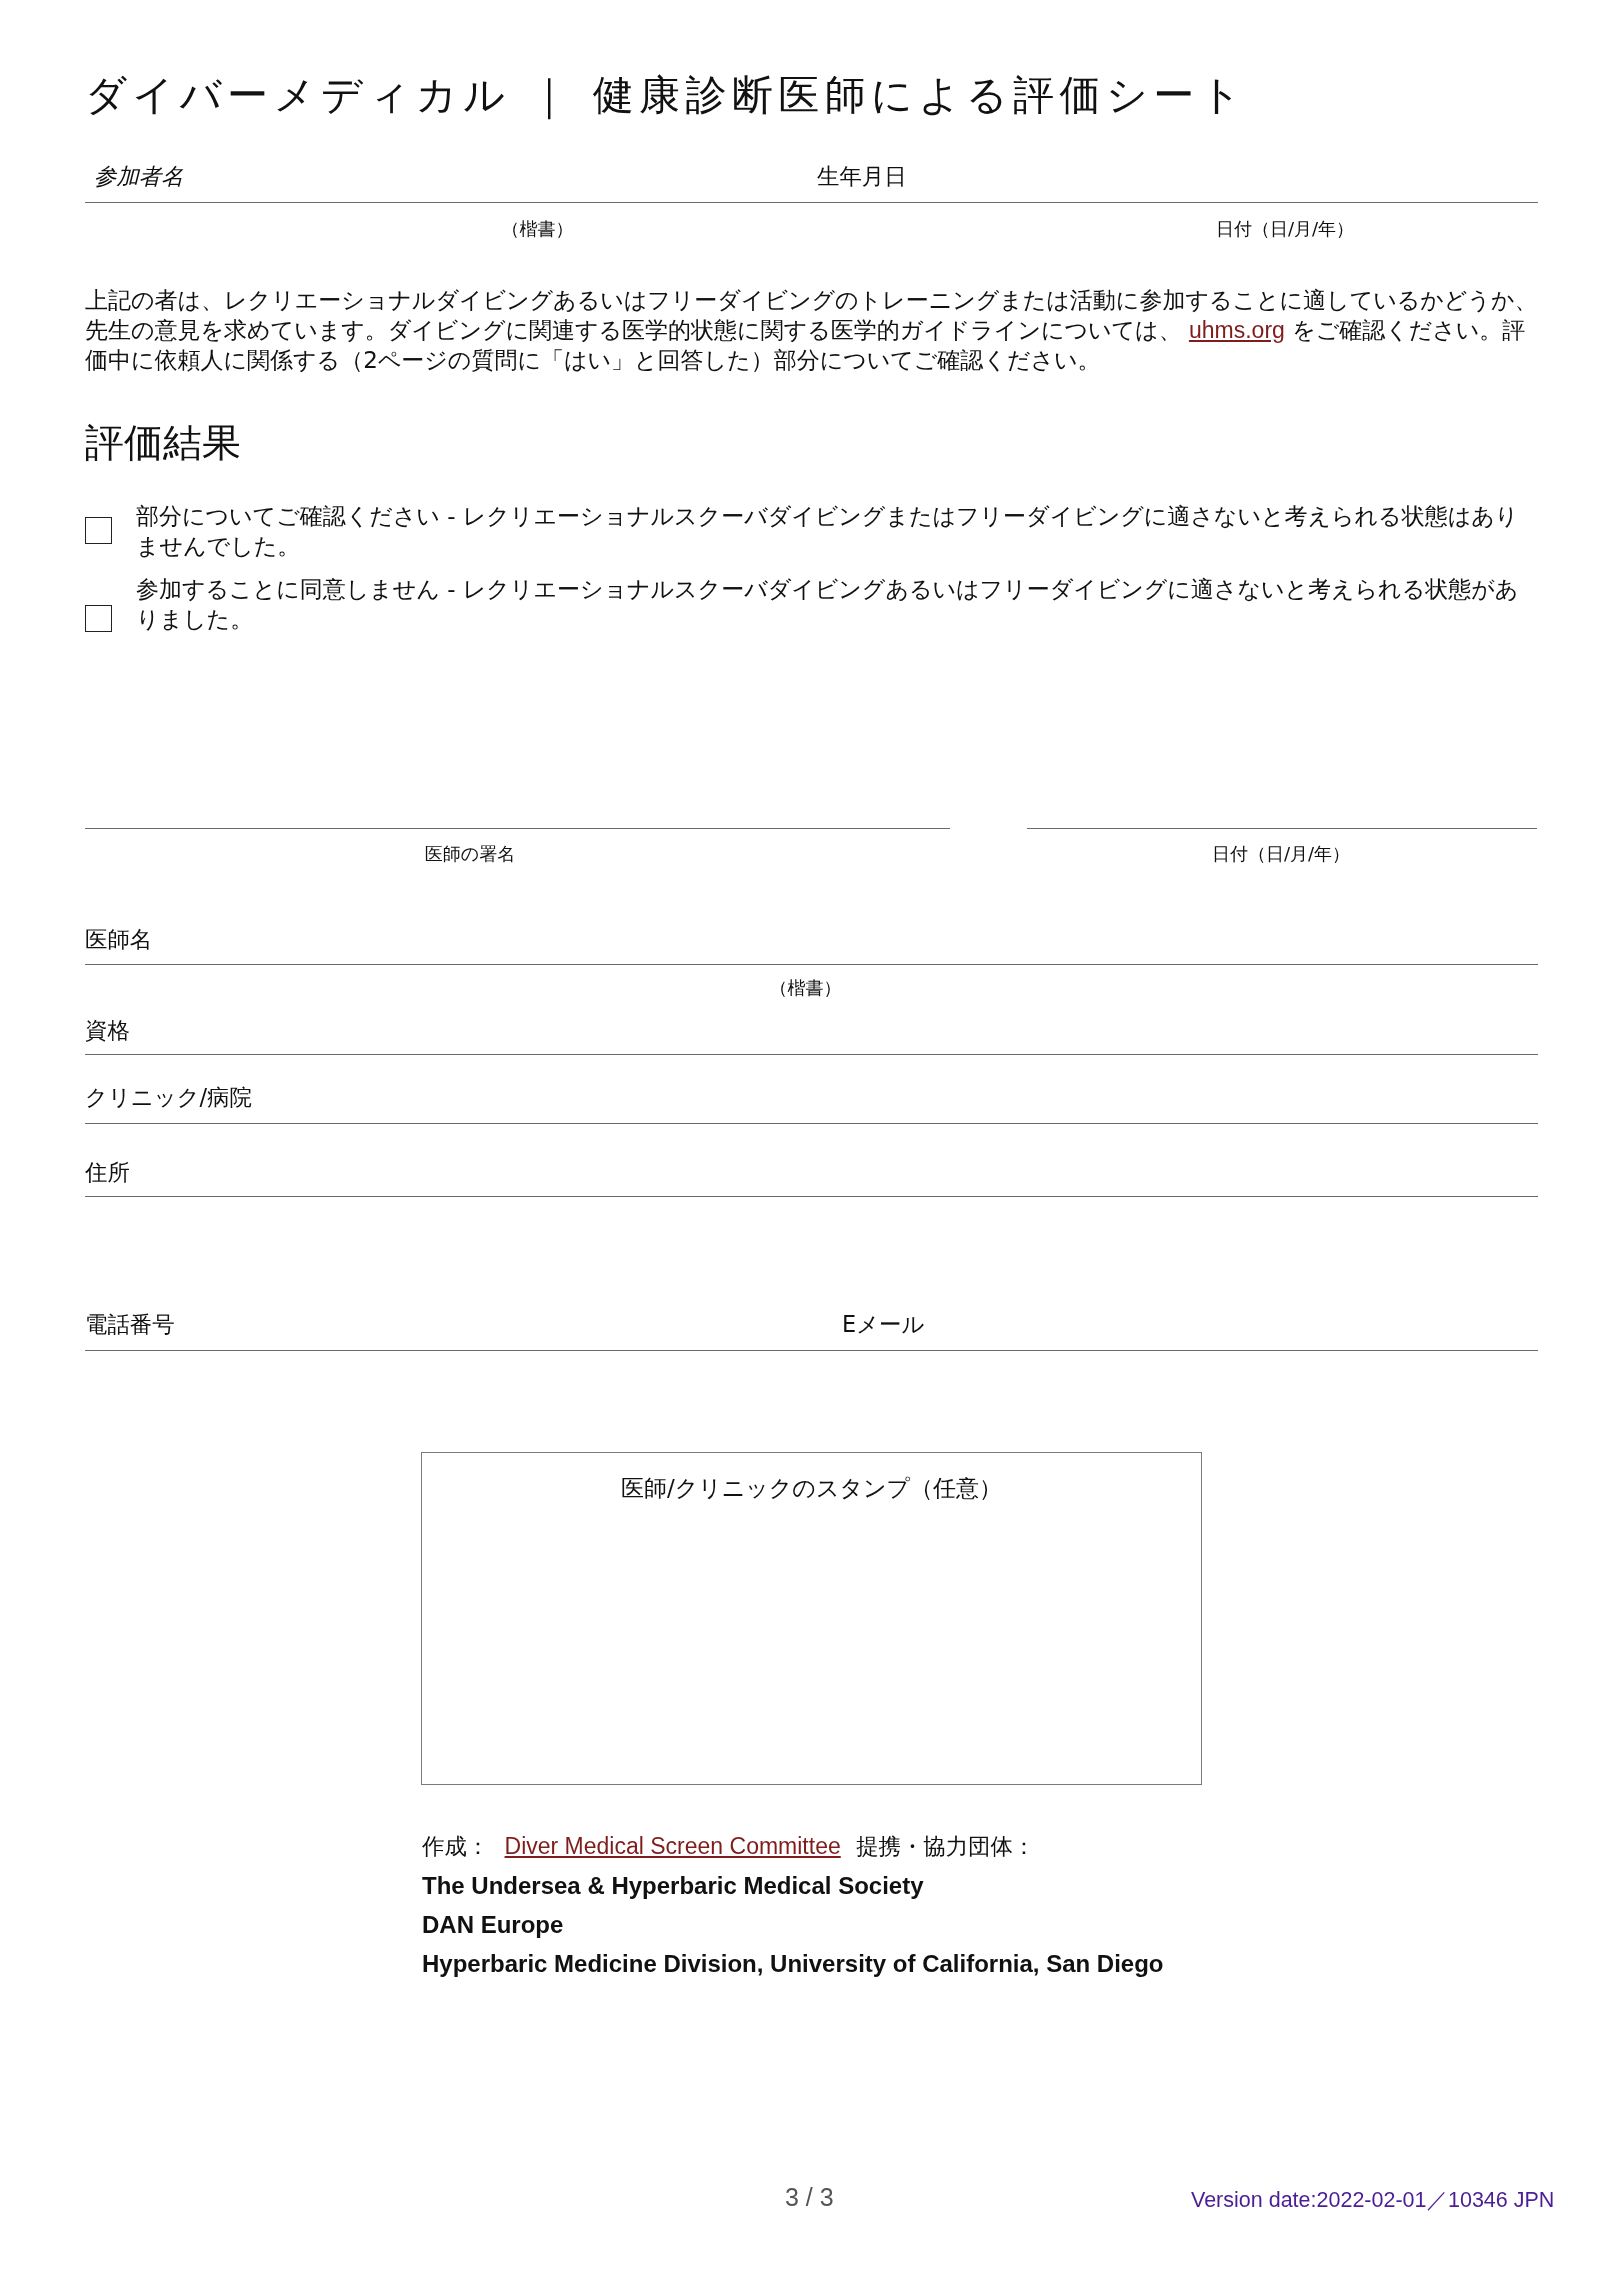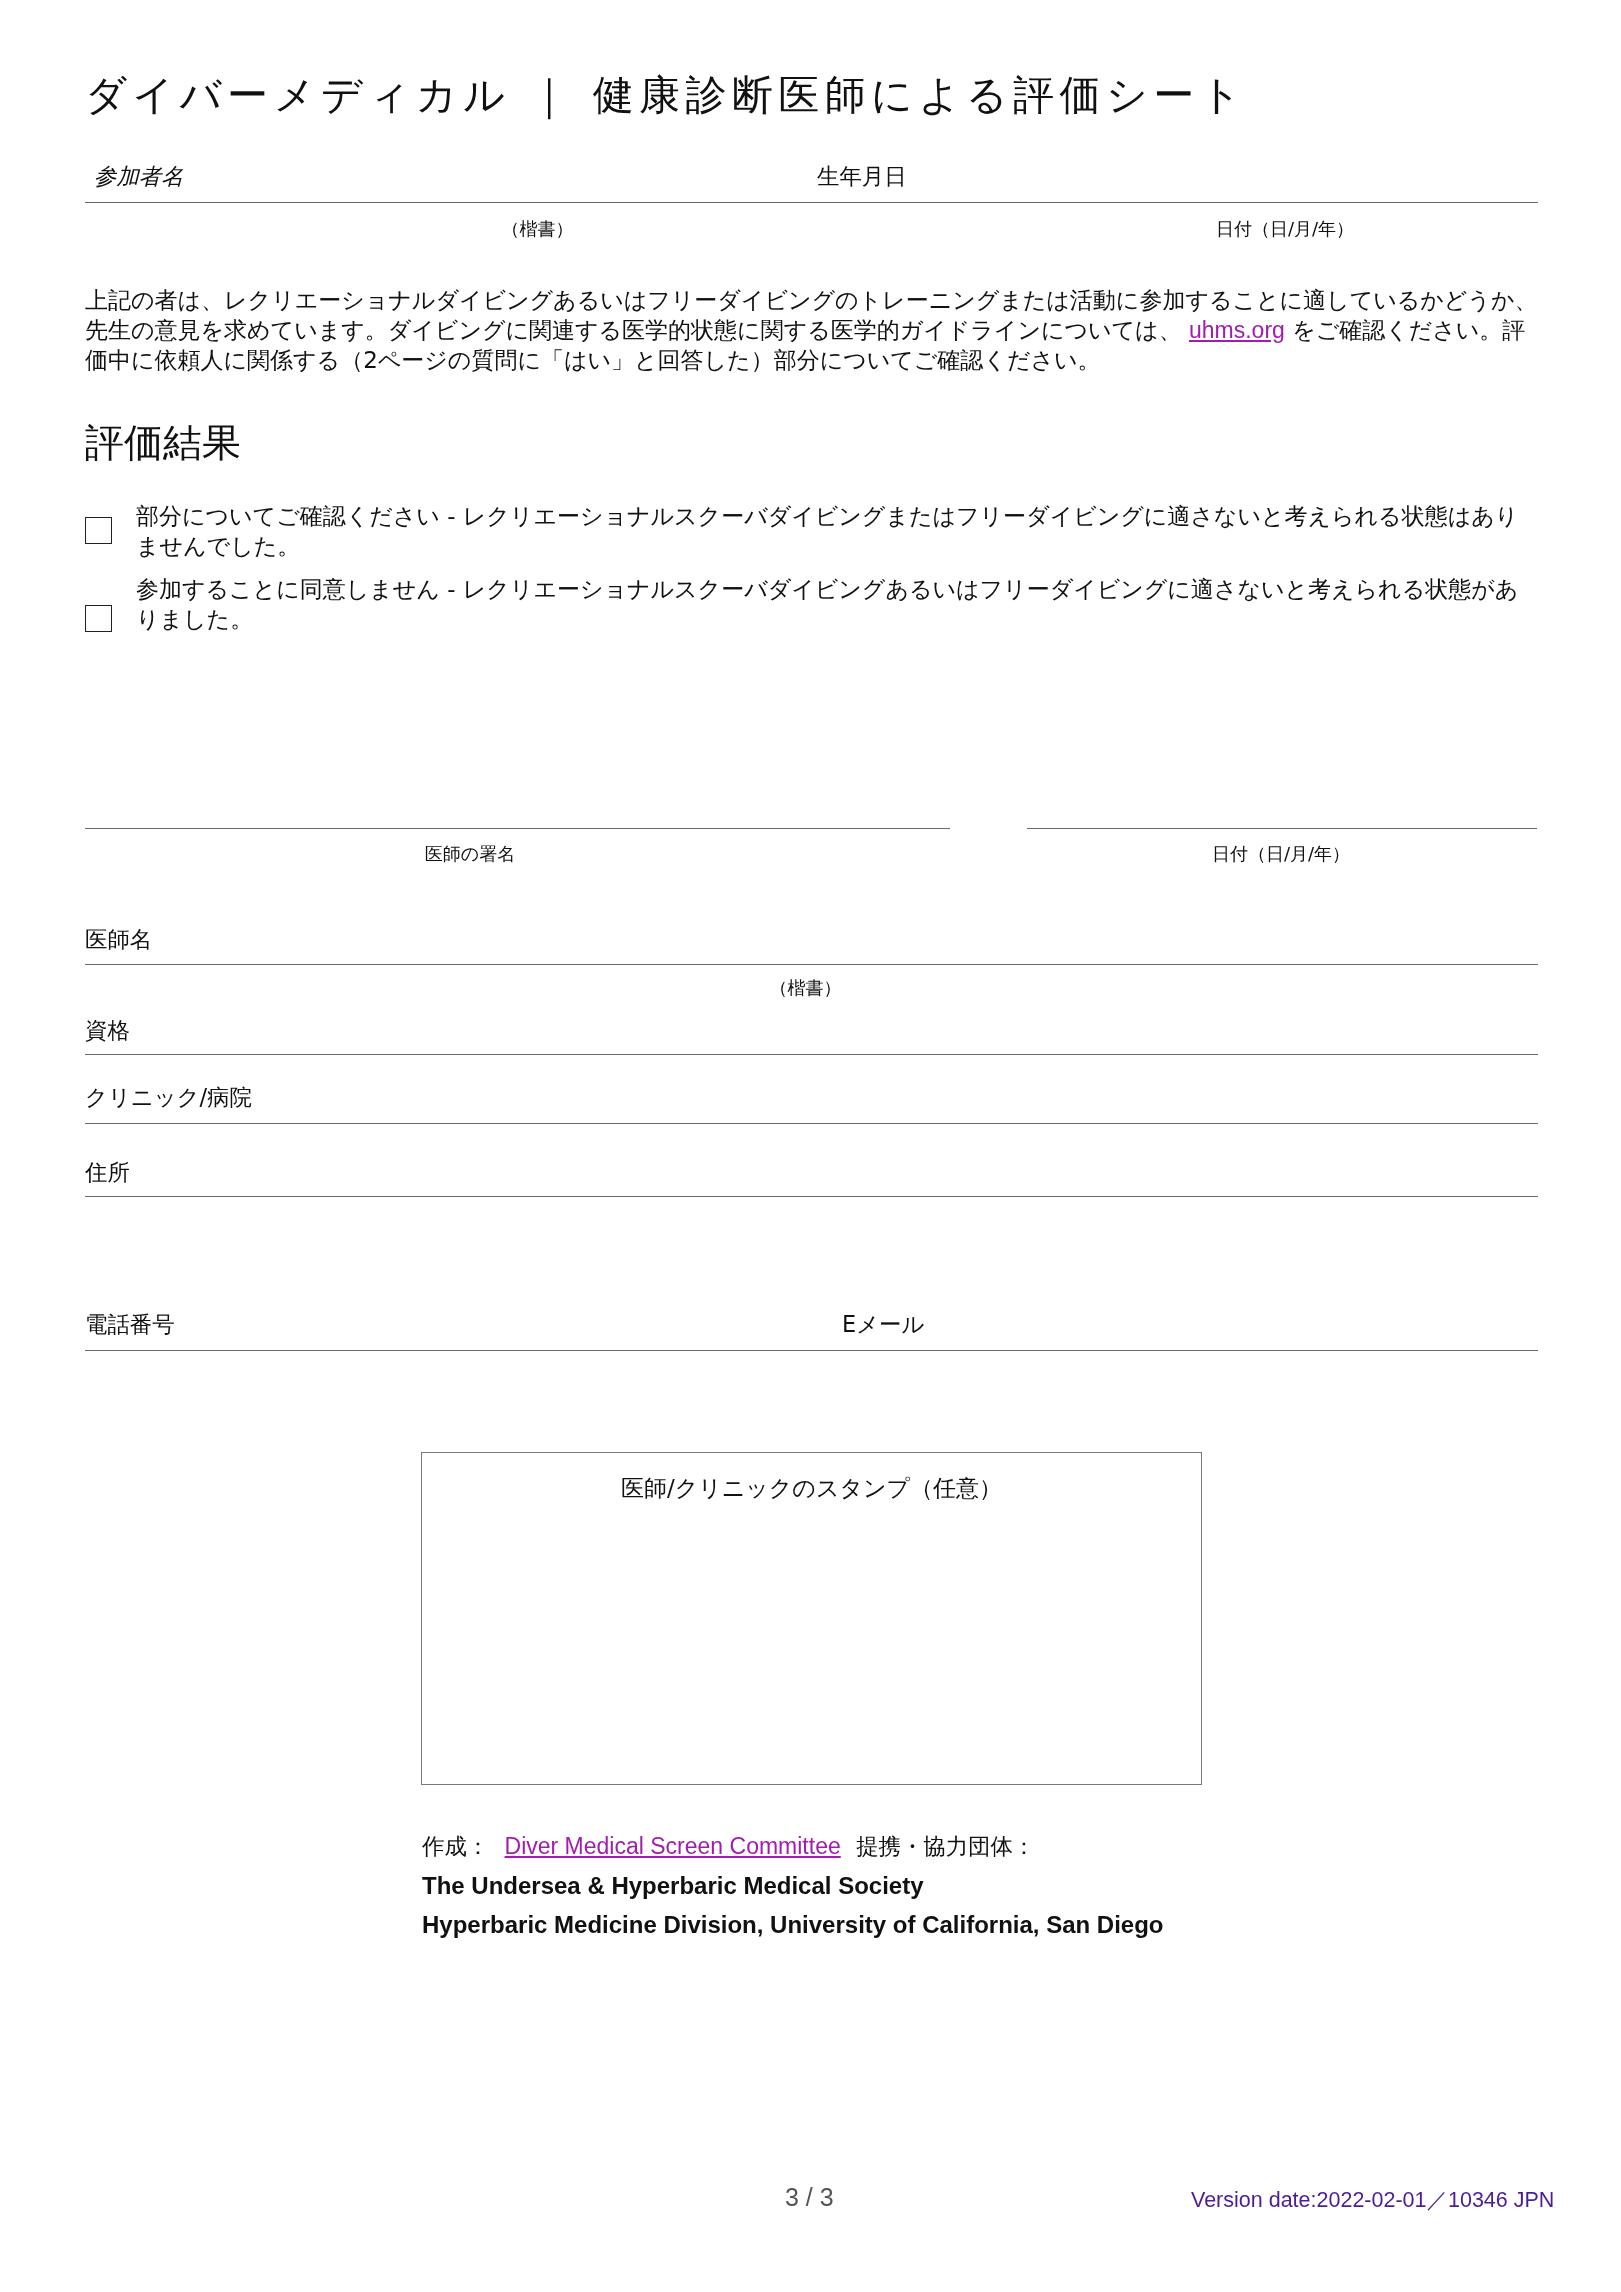--- a/index.html
+++ b/index.html
@@ -23,21 +23,21 @@
       font-size: 18px; white-space: nowrap; text-align: center;
     }
     .hline {
       height: 0; border-top: 1.8px solid #6a6a6a;
     }
     .intro {
       left: 85px; top: 285px; width: 1460px;
       font-size: 23px; line-height: 30px;
     }
     .intro a, .credit a {
-      color: #a21caf; text-decoration: underline;
+      color: #7f1d1d; text-decoration: underline;
       font-family: "Liberation Sans", sans-serif;
     }
     .section-title {
       left: 85px; top: 416px;
       font-size: 39px; font-weight: normal;
     }
     .checkbox {
       width: 27px; height: 27px; border: 1.8px solid #222;
       background: #fff;
     }
@@ -131,18 +131,19 @@
   <div class="stamp-label">医師/クリニックのスタンプ（任意）</div>
 </div>
 
 <div class="abs credits">
   <div class="credit">
     <span class="credit-jp">作成：</span>
     <a href="#" style="margin-left:9px;">Diver Medical Screen Committee</a>
     <span class="credit-jp" style="margin-left:9px;">提携・協力団体：</span>
   </div>
   <div class="org">The Undersea &amp; Hyperbaric Medical Society</div>
+  <div class="org">DAN Europe</div>
   <div class="org">Hyperbaric Medicine Division, University of California, San Diego</div>
 </div>
 
 <div class="abs footer-page">3 / 3</div>
 <div class="abs footer-version">Version date:2022-02-01／10346 JPN</div>
 
 
 </body></html>

